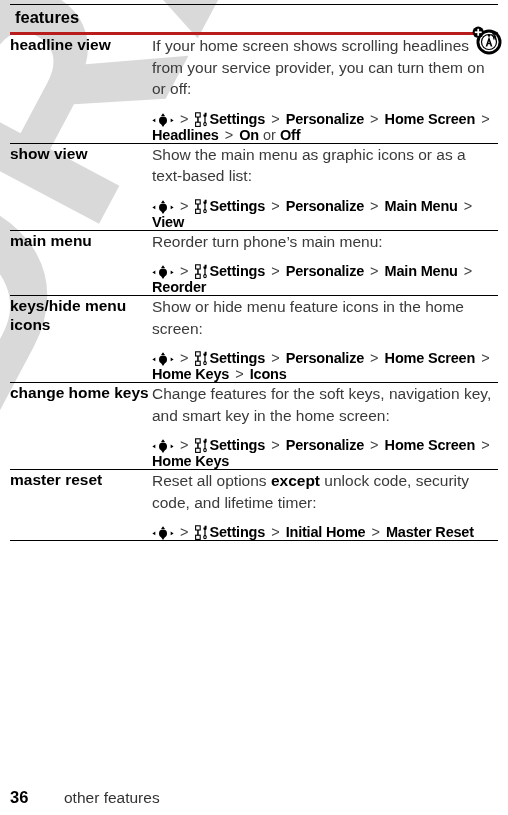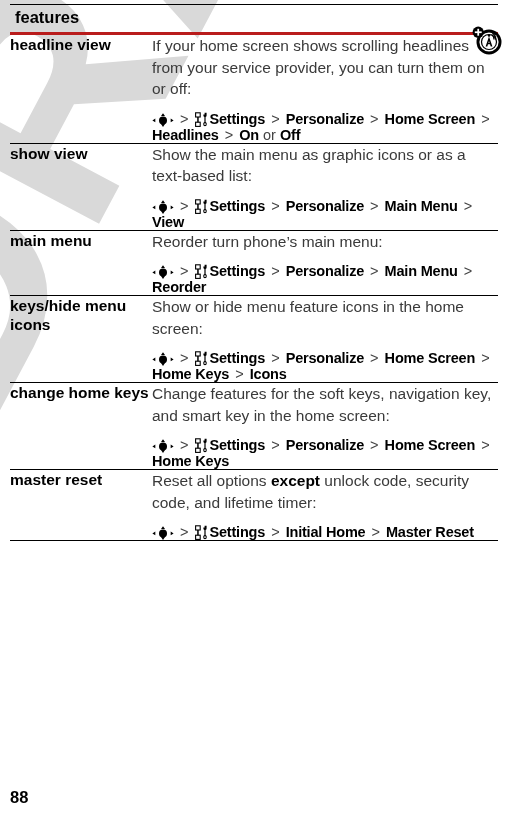--- a/index.html
+++ b/index.html
@@ -349,16 +349,17 @@
                   <rect x="0.6" y="10.2" width="4.6" height="4.2" fill="none" stroke="#000" stroke-width="1.1"></rect>
                   <path d="M8.4 0.7 L8.4 2.6 L9.6 2.6 L9.6 0.7 L11.6 0.7 L11.6 3.4 Q11.6 4.6 10.6 5.0 L10.6 10.0 Q11.8 10.6 11.8 12.1 Q11.8 14.3 10.0 14.3 Q8.2 14.3 8.2 12.1 Q8.2 10.6 9.4 10.0 L9.4 5.0 Q8.4 4.6 8.4 3.4 Z" fill="#000"></path>
                   <circle cx="10.0" cy="12.1" r="0.85" fill="#fff"></circle>
                 </svg></span><span class="mi">Settings</span> <span class="sep">&gt;</span> <span class="mi">Initial Home</span> <span class="sep">&gt;</span> <span class="mi">Master Reset</span> </div>
           </td>
         </tr>
       </tbody>
   </table>
 
   <div id="footer">
-    <div class="pagenum">88</div>
+    <div class="pagenum">36</div>
+    <div class="chaptitle">other features</div>
   </div>
 
 </div>
 
 </body></html>

